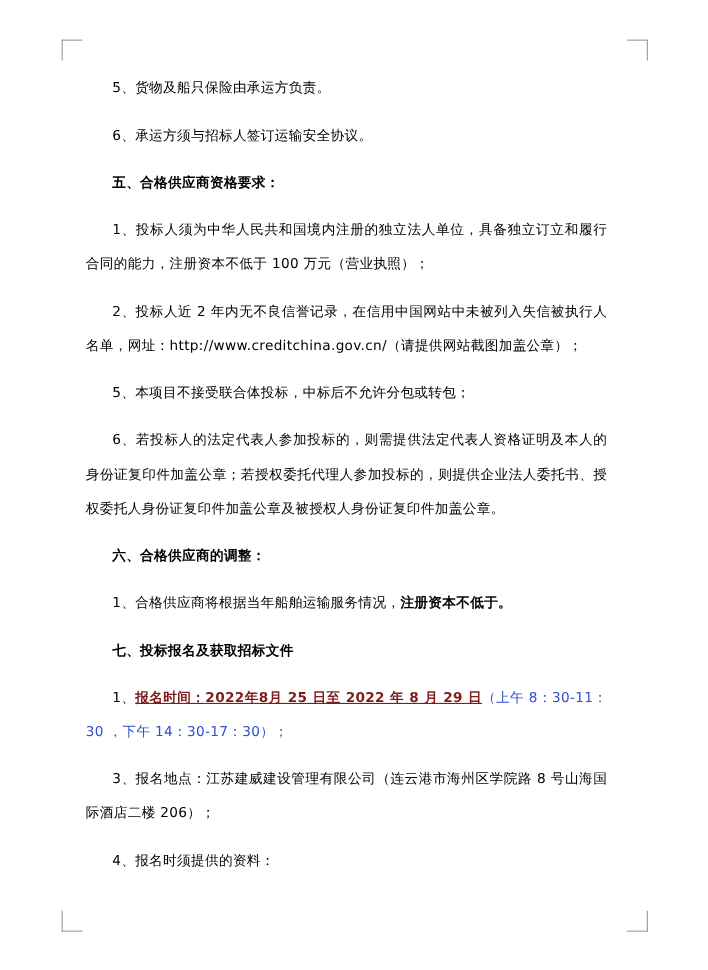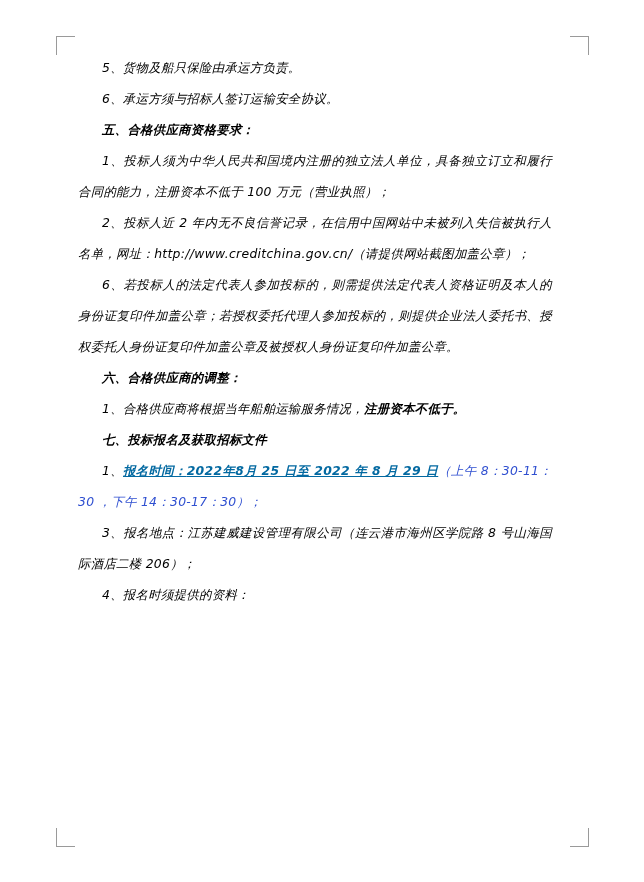--- a/index.html
+++ b/index.html
@@ -36,38 +36,37 @@
   .crop.bl { left: 56px;  top: 828px; border-left-width: 1px;  border-bottom-width: 1px; }
   .crop.br { left: 570px; top: 828px; border-right-width: 1px; border-bottom-width: 1px; }
 
   .content {
     position: absolute;
     left: 78px;
     top: 52px;
     width: 474px;
   }
   p {
-    margin: 0 0 0 0;
+    margin: 12px 0 0 0;
     font-size: 12.4px;
     line-height: 31px;
     letter-spacing: 0.3px;
     text-align: justify;
     text-justify: inter-ideograph;
     white-space: normal;
-    font-style: italic;
   }
   .indent { text-indent: 24px; }
   .bold { font-weight: bold; }
   .heading {
     font-weight: bold;
     text-indent: 24px;
   }
   .u { text-decoration: underline; }
   .blue { color: #2f4fd0; }
-  .blue-u { color: #0369a1; text-decoration: underline; }
+  .blue-u { color: #7f1d1d; text-decoration: underline; }
 </style>
 </head>
 <body>
 
 <div class="page">
   <div class="crop tl"></div>
   <div class="crop tr"></div>
   <div class="crop bl"></div>
   <div class="crop br"></div>
 
@@ -76,20 +75,21 @@
     <p class="indent">5、货物及船只保险由承运方负责。</p>
     <p class="indent">6、承运方须与招标人签订运输安全协议。</p>
 
     <p class="heading">五、合格供应商资格要求：</p>
 
     <p class="indent">1、投标人须为中华人民共和国境内注册的独立法人单位，具备独立订立和履行合同的能力，注册资本不低于 100 万元（营业执照）；</p>
     <p class="indent">2、投标人近 2 年内无不良信誉记录，在信用中国网站中未被列入失信被执行人名单，网址：http://www.creditchina.gov.cn/（请提供网站截图加盖公章）；</p>
 
 
 
+    <p class="indent">5、本项目不接受联合体投标，中标后不允许分包或转包；</p>
     <p class="indent">6、若投标人的法定代表人参加投标的，则需提供法定代表人资格证明及本人的身份证复印件加盖公章；若授权委托代理人参加投标的，则提供企业法人委托书、授权委托人身份证复印件加盖公章及被授权人身份证复印件加盖公章。</p>
 
     <p class="heading">六、合格供应商的调整：</p>
 
     <p class="indent"><span>1、</span><span>合格供应商将根据当年船舶运输服务情况，</span><span class="bold">注册资本不低于。</span></p>
 
 
     <p class="heading">七、投标报名及获取招标文件</p>
 
     <p class="indent"><span>1、</span><span class="blue-u bold">报名时间：</span><span class="blue-u bold">2022年8月 25 日至 2022 年 8 月 29 日</span><span class="blue">（上午 8：30-11：30 ，下午 14：30-17：30）；</span></p>

